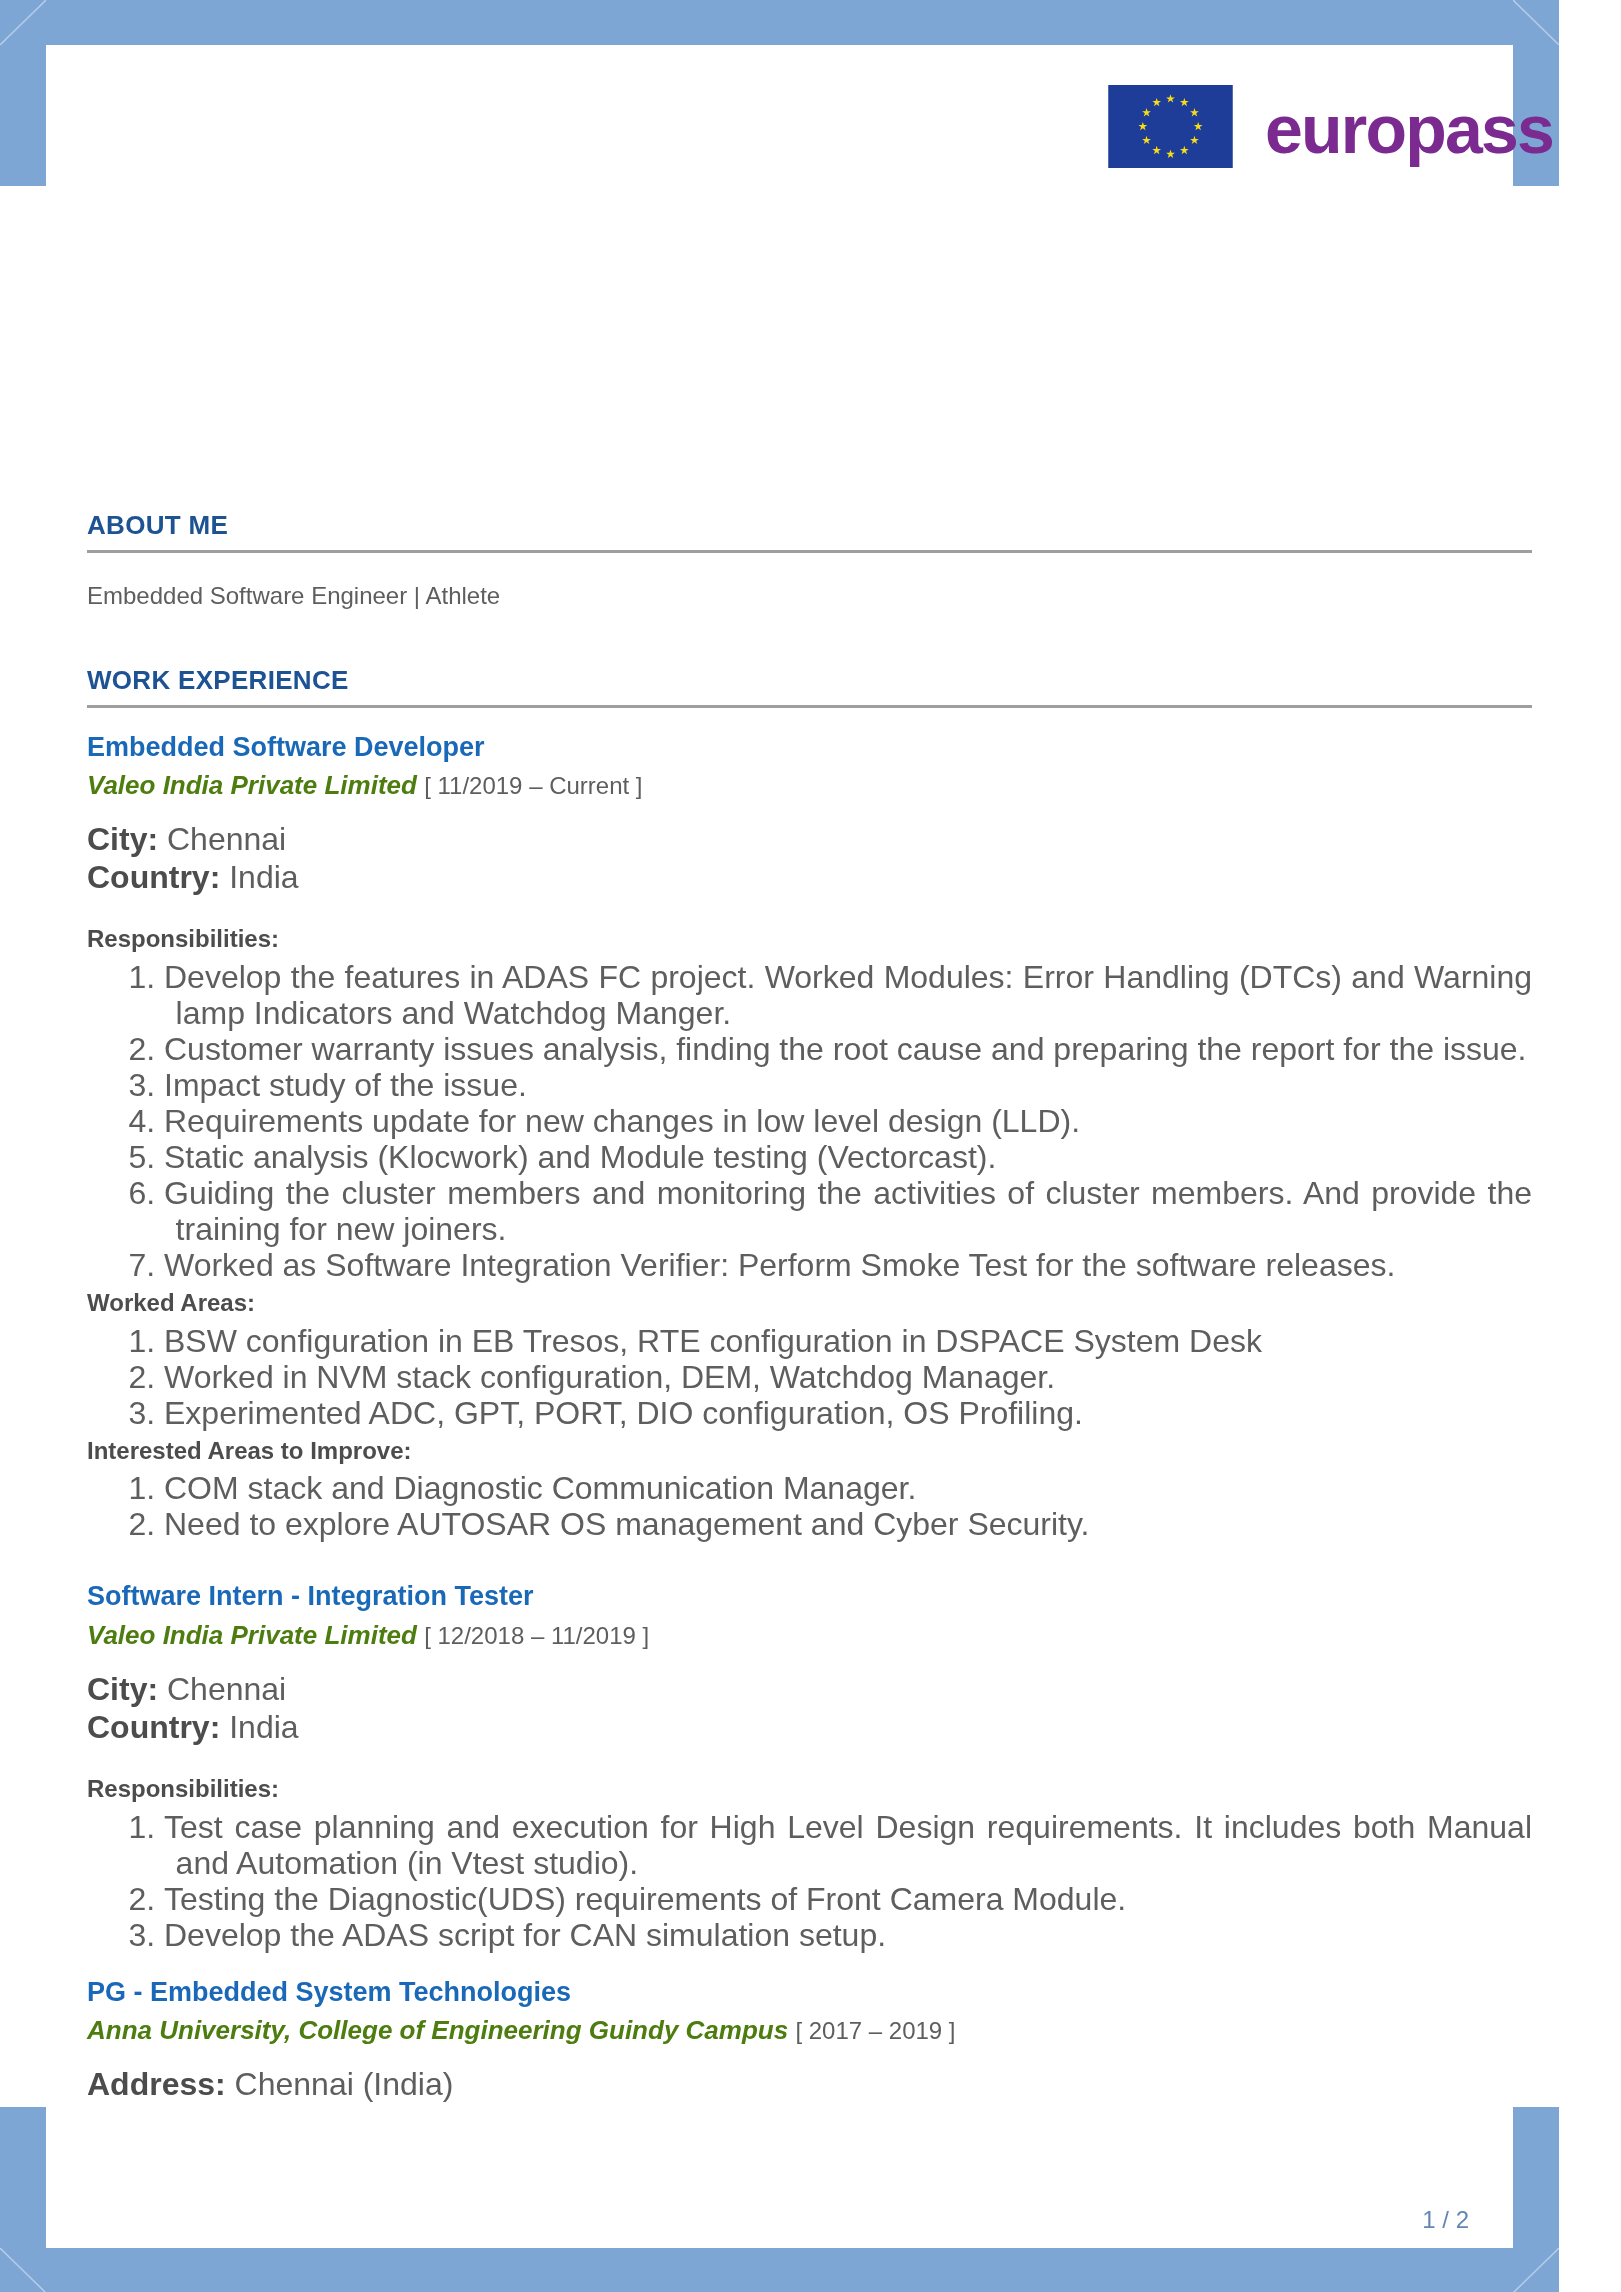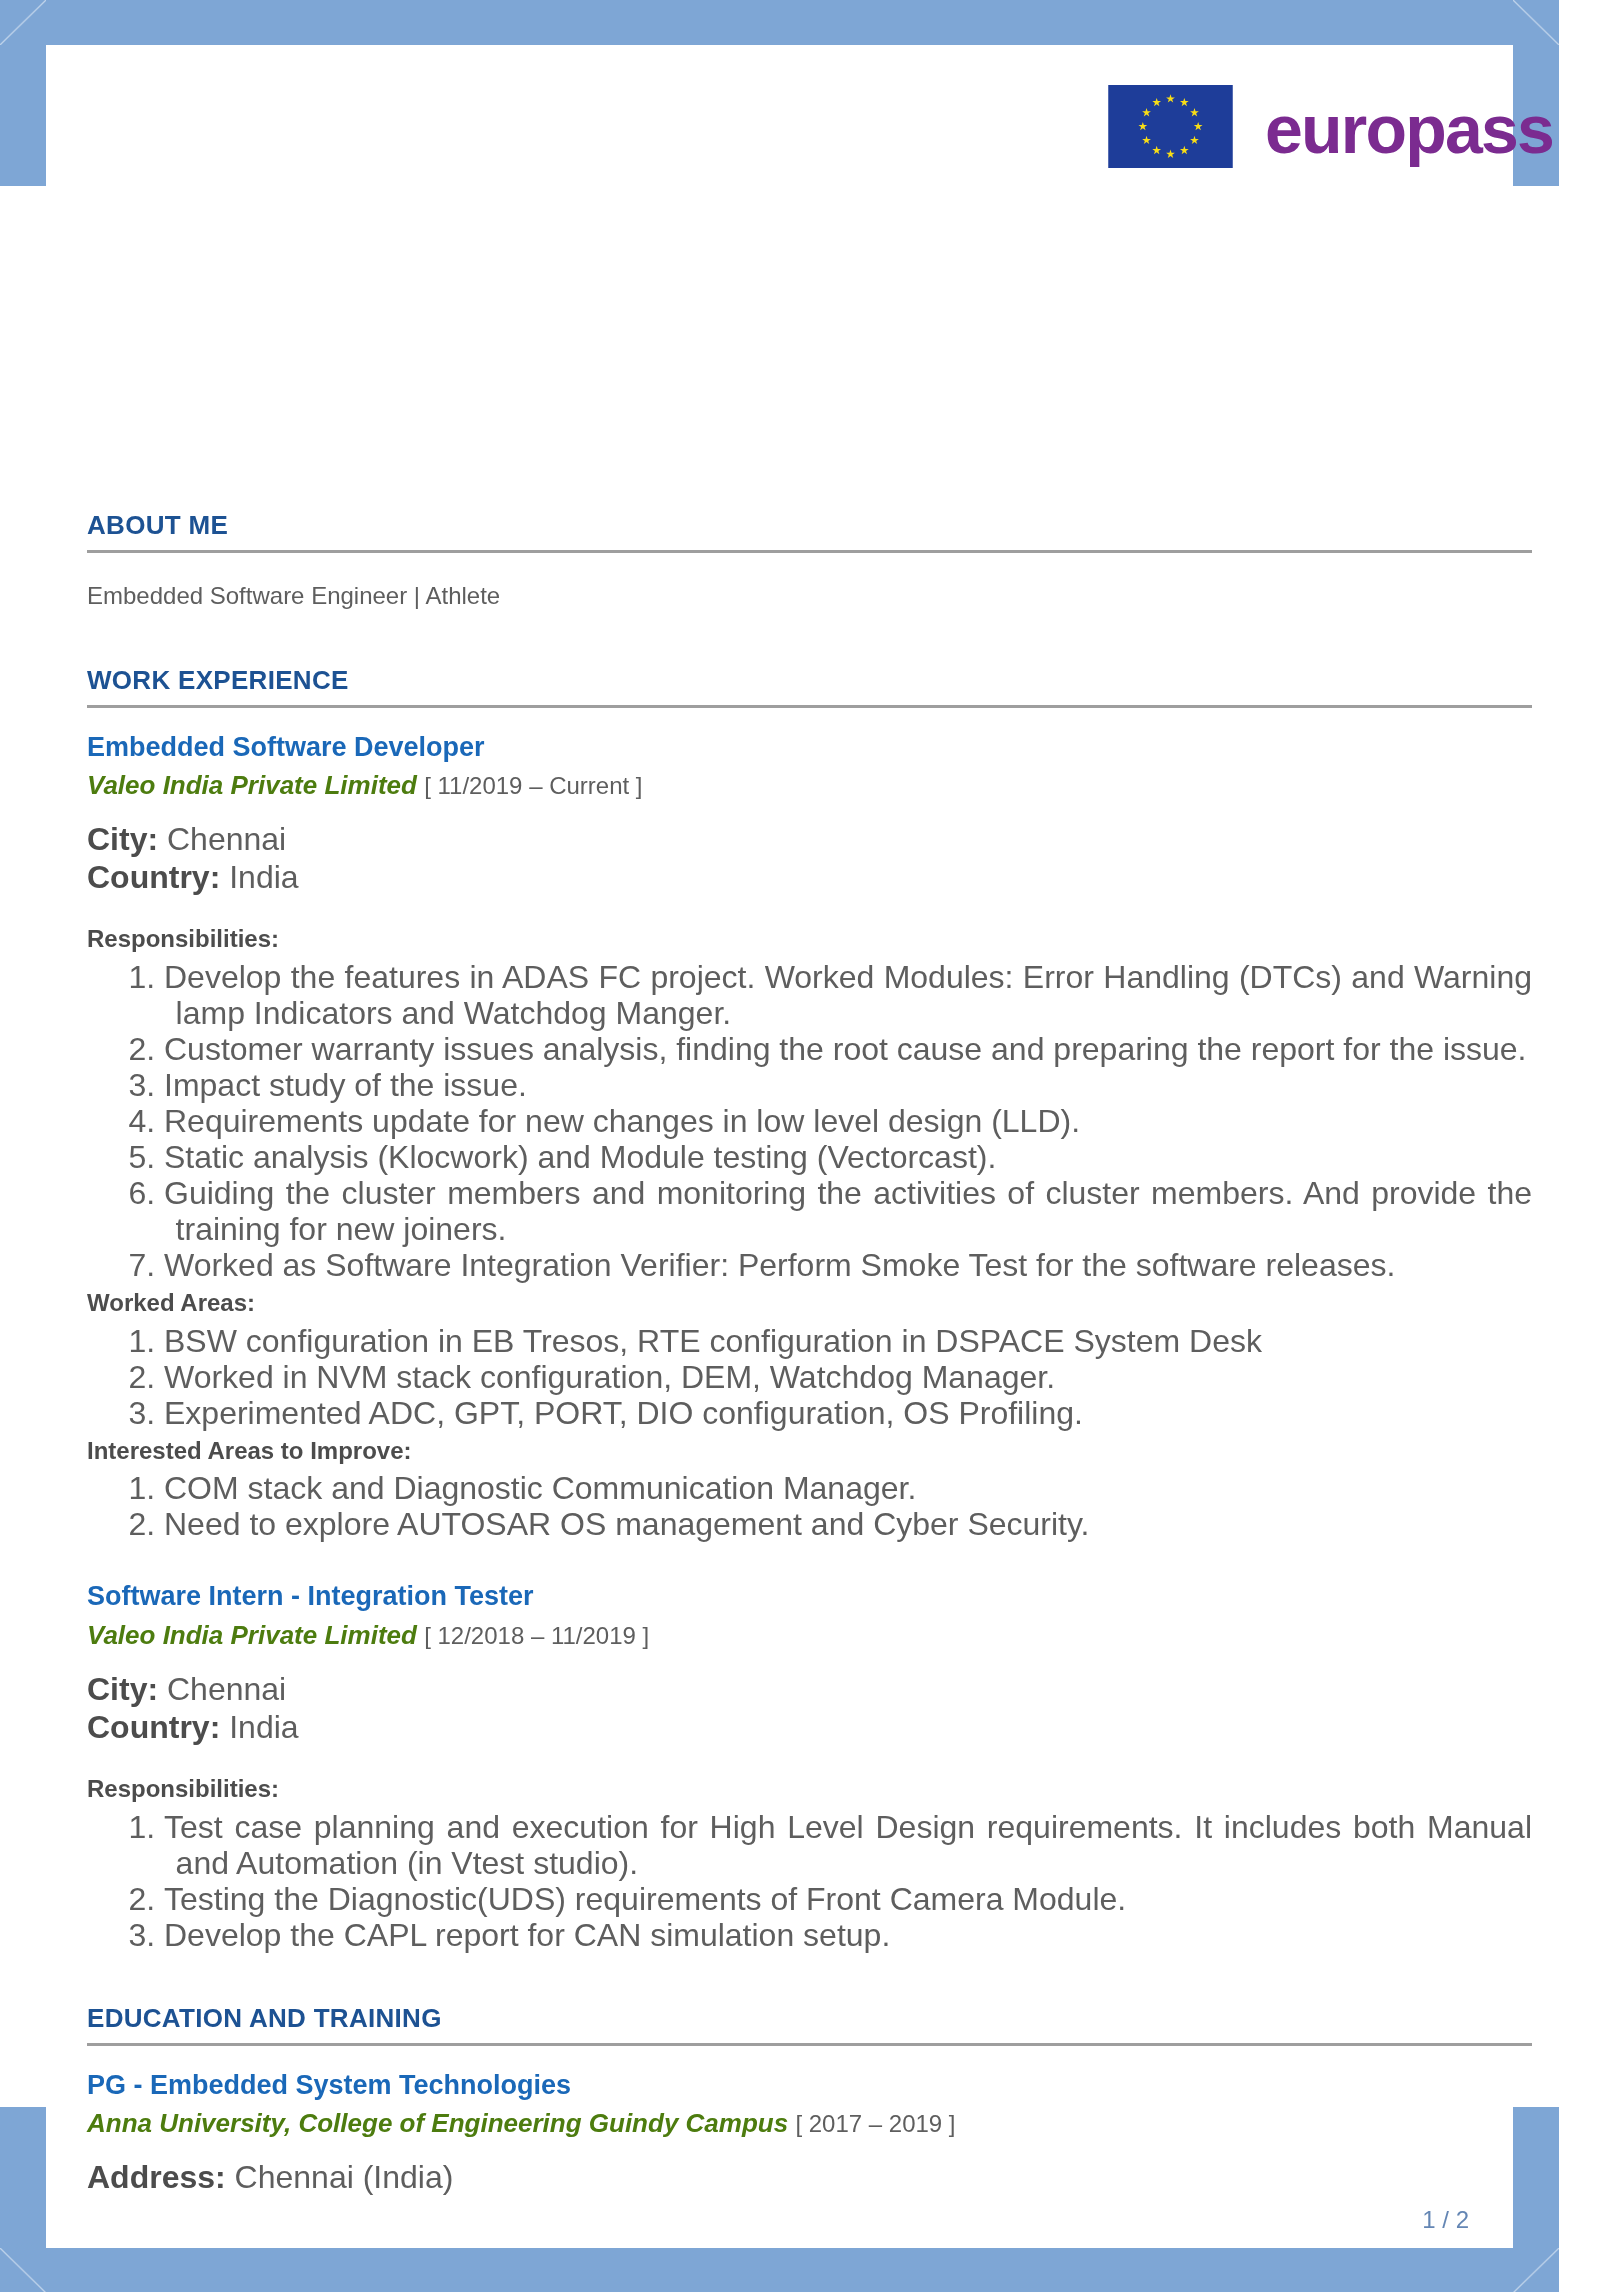--- a/index.html
+++ b/index.html
@@ -170,27 +170,26 @@
         </p>
         <p class="kv">
           <span class="kv-label">Country:</span>
           <span>India</span>
         </p>
 
         <p class="block-label">Responsibilities:</p>
         <ol class="items">
             <li>Test case planning and execution for High Level Design requirements. It includes both Manual and Automation (in Vtest studio).</li>
             <li>Testing the Diagnostic(UDS) requirements of Front Camera Module.</li>
-            <li>Develop the CAPL report for CAN simulation setup.</li>
+            <li>Develop the ADAS script for CAN simulation setup.</li>
           </ol>
       </article>
     </section>
 
     <section>
-      <h2 class="section-heading mt">EDUCATION AND TRAINING</h2>
 
       <article class="entry">
         <h3 class="entry-title">PG - Embedded System Technologies</h3>
         <p class="company-line">
           <span class="company-name">Anna University, College of Engineering Guindy Campus</span>
           <span class="period">[ 2017 – 2019 ]</span>
         </p>
         <p class="kv kv-first">
           <span class="kv-label">Address:</span>
           <span>Chennai (India)</span>

